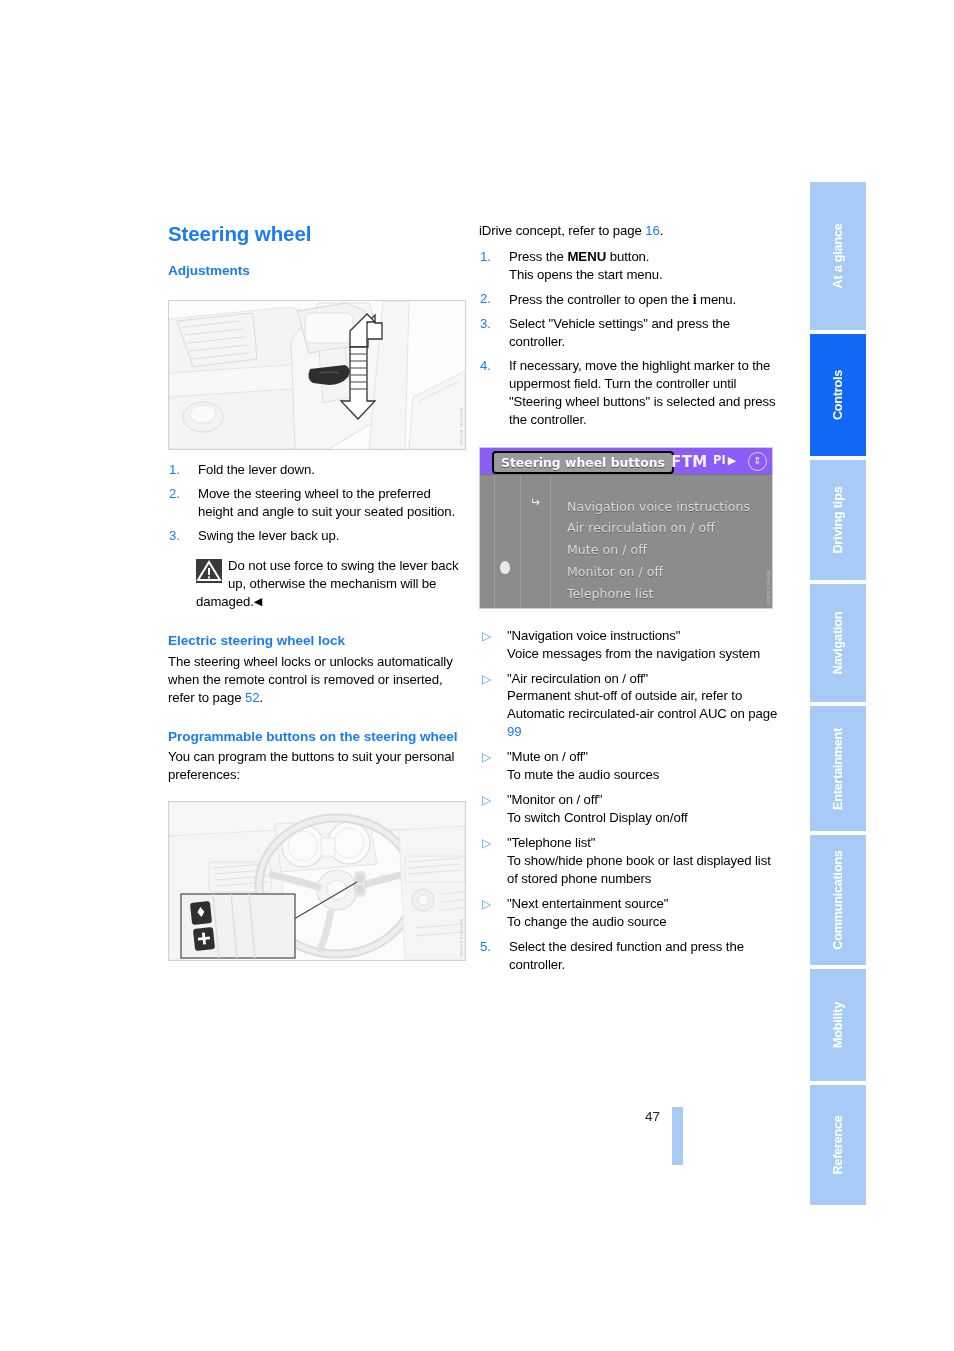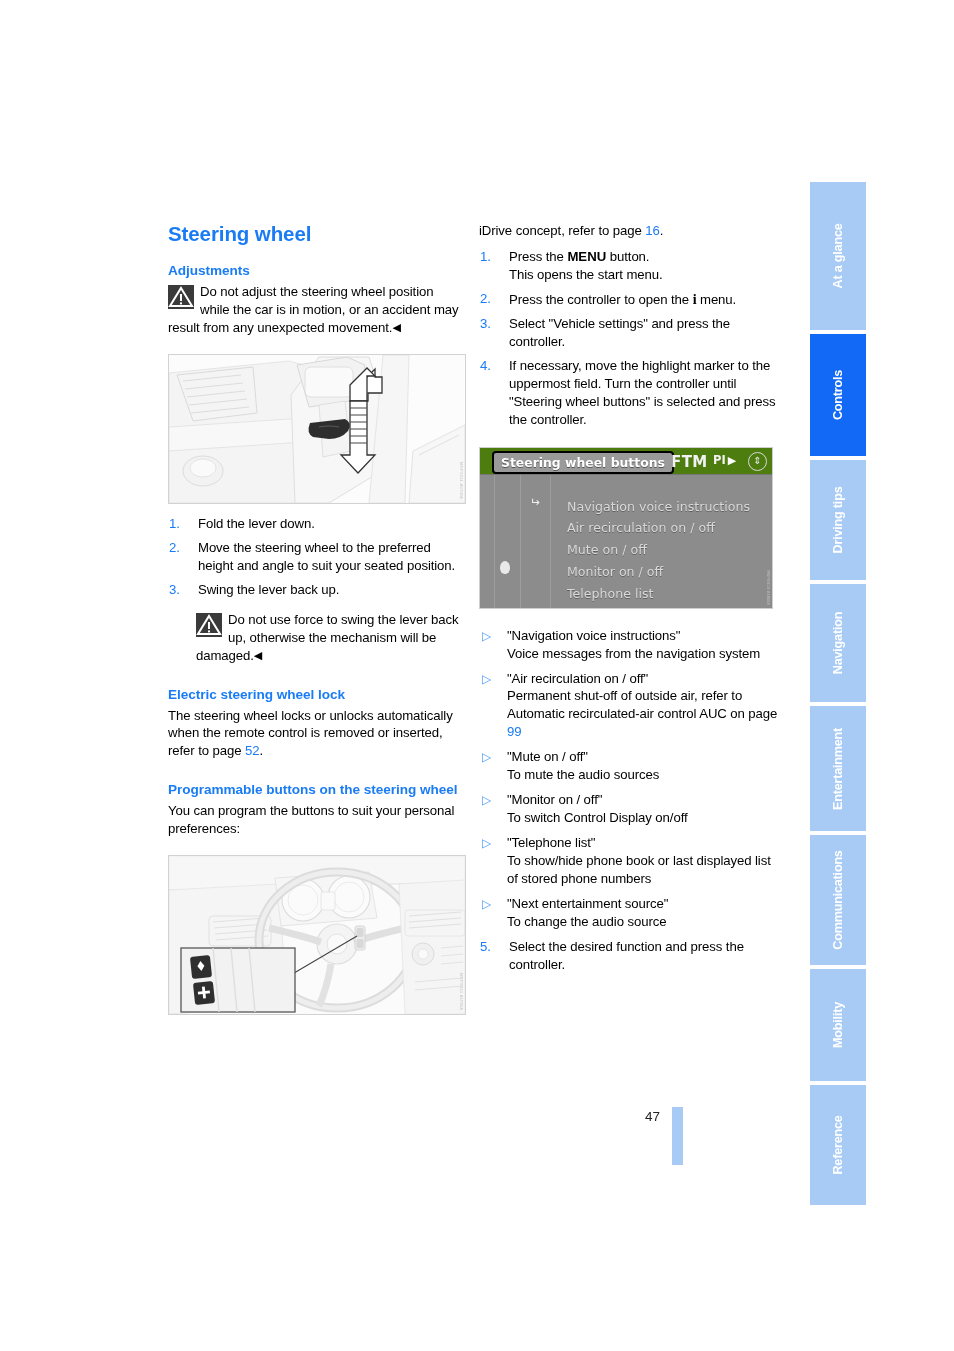--- a/index.html
+++ b/index.html
@@ -171,21 +171,21 @@
     background: #8c8c8c;
     border: 1px solid #cfcfcf;
     overflow: hidden;
     font-family: "DejaVu Sans", sans-serif;
   }
   .idrive-header {
     position: absolute;
     left: 0; top: 0;
     width: 100%;
     height: 26px;
-    background: #4d7c0f;
+    background: #8b5cf6;
     border-bottom: 1px solid #767676;
   }
   .idrive-sel {
     position: absolute;
     left: 12px;
     top: 3px;
     height: 19px;
     padding: 0 7px;
     border: 2px solid #000;
     border-radius: 4px;
@@ -349,30 +349,20 @@
 <body>
 
 <div class="page">
 
   <div class="col-left">
 
     <h1 class="chapter-title">Steering wheel</h1>
 
     <h2 class="section-title">Adjustments</h2>
 
-    <div class="warn-block">
-      <span class="warn-icon">
-        <svg width="26" height="24" viewBox="0 0 26 24">
-          <polygon points="13,3 24,21 2,21" fill="none" stroke="#ffffff" stroke-width="2"></polygon>
-          <rect x="12" y="9" width="2" height="7" fill="#ffffff"></rect>
-          <rect x="12" y="17.4" width="2" height="2" fill="#ffffff"></rect>
-        </svg>
-      </span>
-      <span>Do not adjust the steering wheel position while the car is in motion, or an accident may result from any unexpected movement.</span><span class="warn-end">◀</span>
-    </div>
 
     <div class="spacer-md"></div>
 
     <div class="figure" style="width:296px;height:148px;">
       <svg width="296" height="148" viewBox="0 0 296 148">
         <rect x="0" y="0" width="296" height="148" fill="#fcfcfc"></rect>
 
         <path d="M0,18 L120,6 L150,14 L150,148 L0,148 Z" fill="#f4f4f4" stroke="#e0e0e0" stroke-width="0.8"></path>
 
         <g stroke="#dcdcdc" stroke-width="1.2" fill="none">

